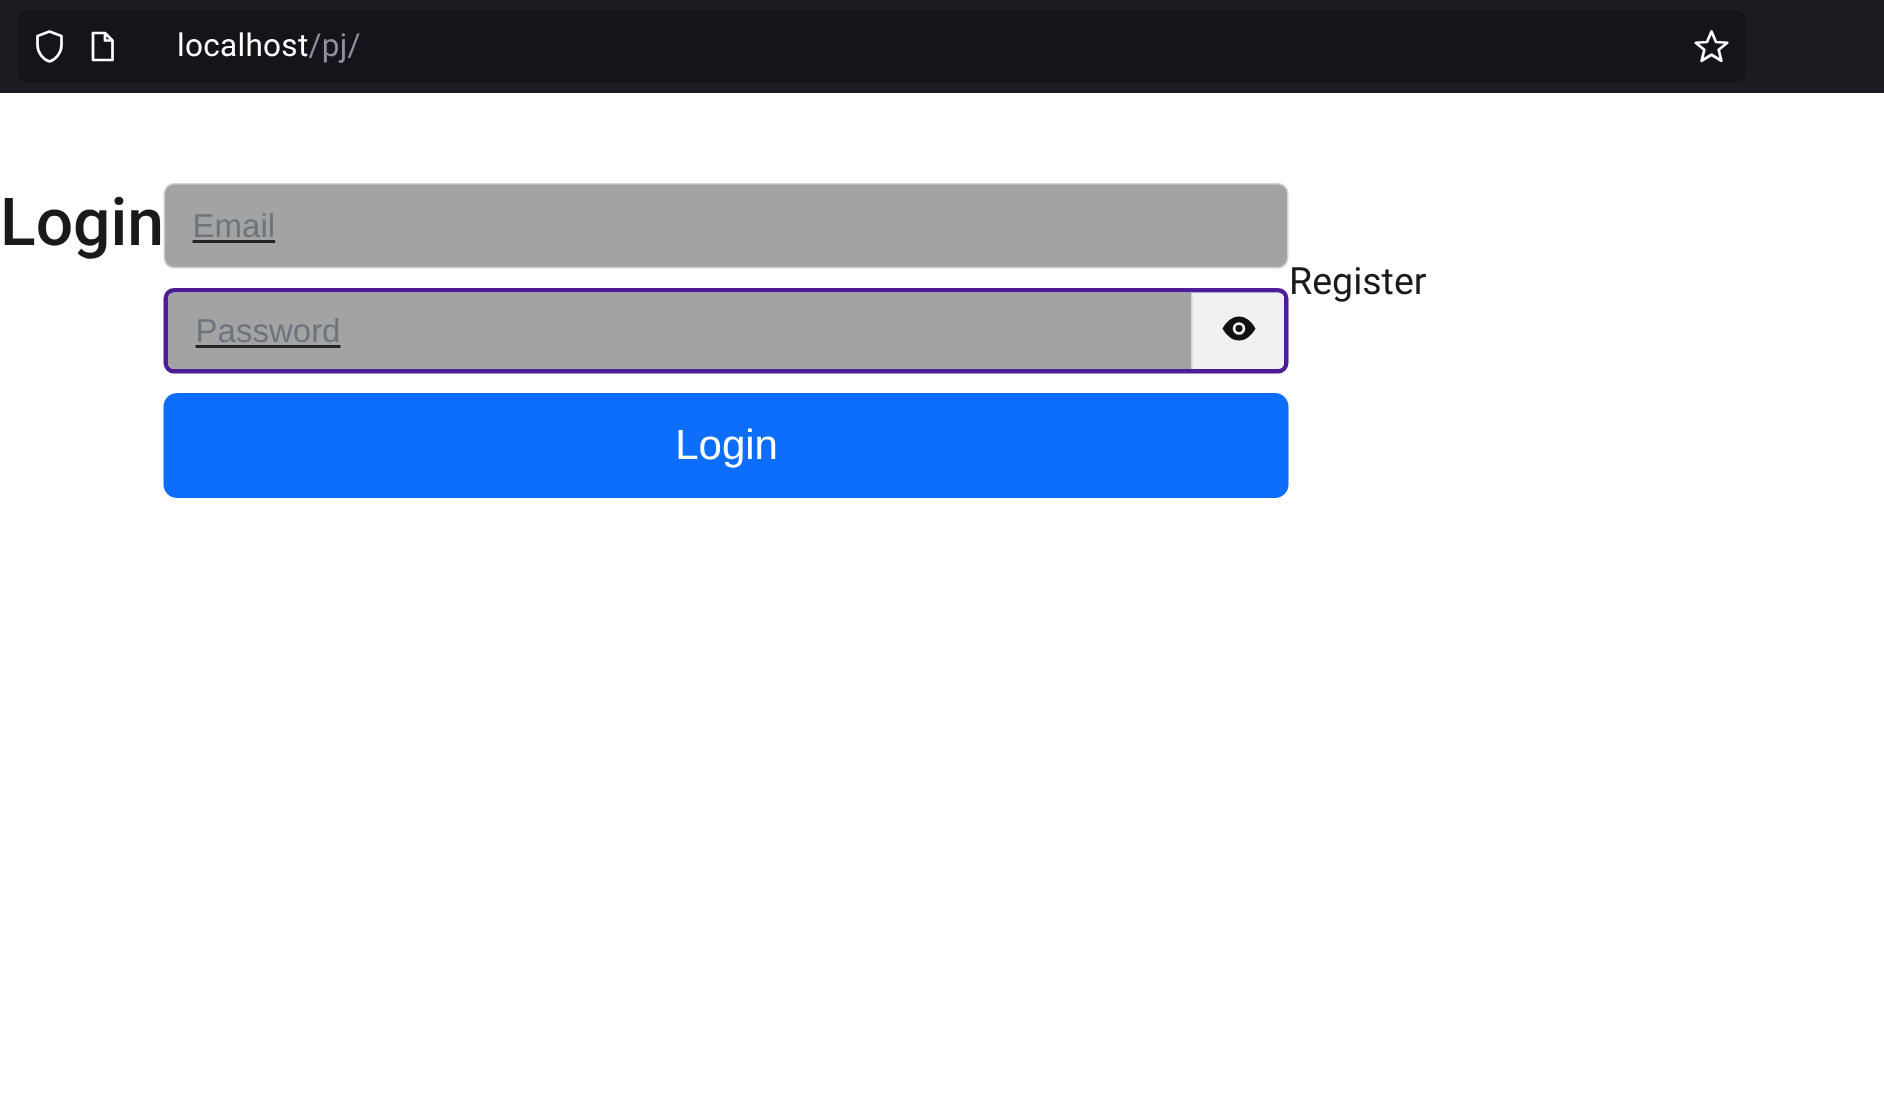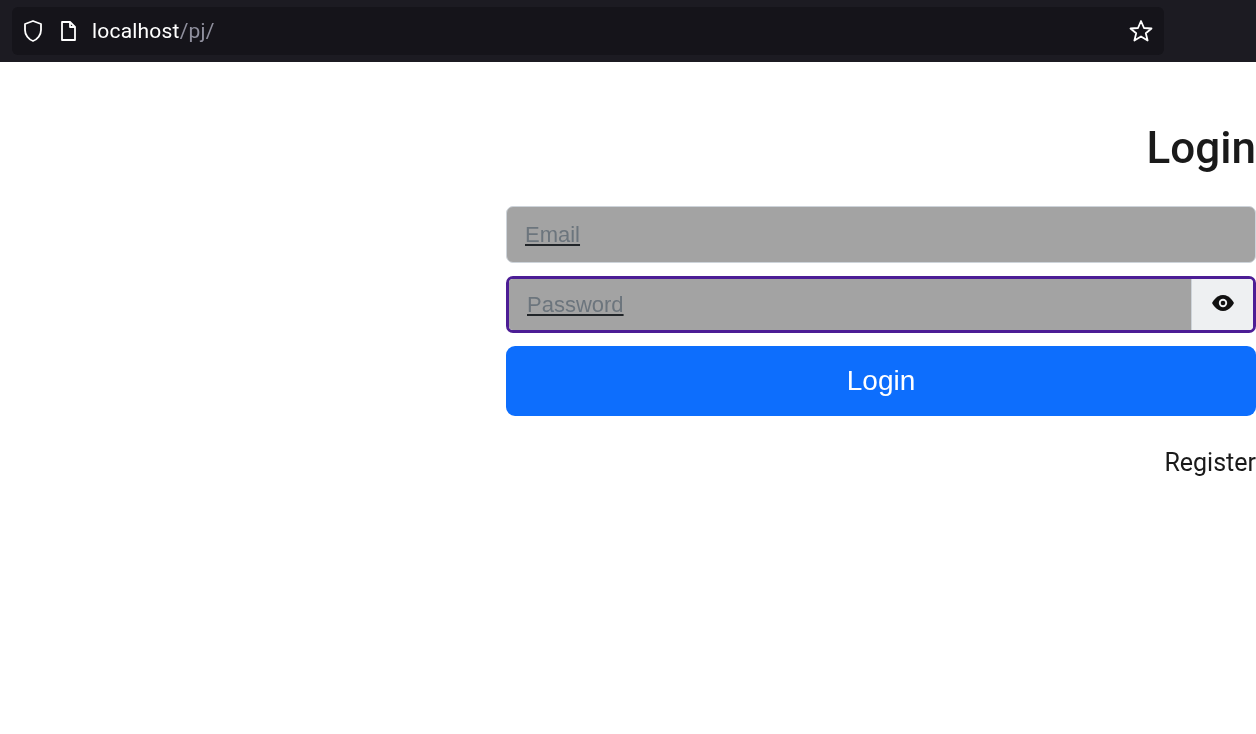--- a/index.html
+++ b/index.html
@@ -39,30 +39,30 @@
       display: block;
     }
     .url-text {
       flex: 1;
       font-size: 21px;
       color: #ffffff;
       letter-spacing: 0.2px;
     }
     .url-host {
       color: #ffffff;
+      margin-left: 26px;
     }
     .url-path {
       color: #8f8f9d;
       text-align: right;
     }
     .page-content {
       padding-top: 60px;
       display: flex;
-      flex-direction: column;
-      align-items: flex-end;
+      align-items: flex-start;
     }
     .page-title {
       font-size: 44px;
       font-weight: 500;
       color: #1a1a1a;
       margin-bottom: 32px;
     }
     .form-wrapper {
       width: 750px;
       display: flex;
@@ -113,21 +113,21 @@
       height: 70px;
       background: #0d6efd;
       color: #ffffff;
       font-size: 28px;
       font-weight: 400;
       border: none;
       border-radius: 9px;
       cursor: pointer;
     }
     .register-link {
-      margin-top: 32px;
+      margin-top: 52px;
       font-size: 25px;
       color: #1a1a1a;
       text-decoration: none;
       cursor: pointer;
     }
   </style>
 </head>
 <body>
 
 <div class="browser-chrome">

